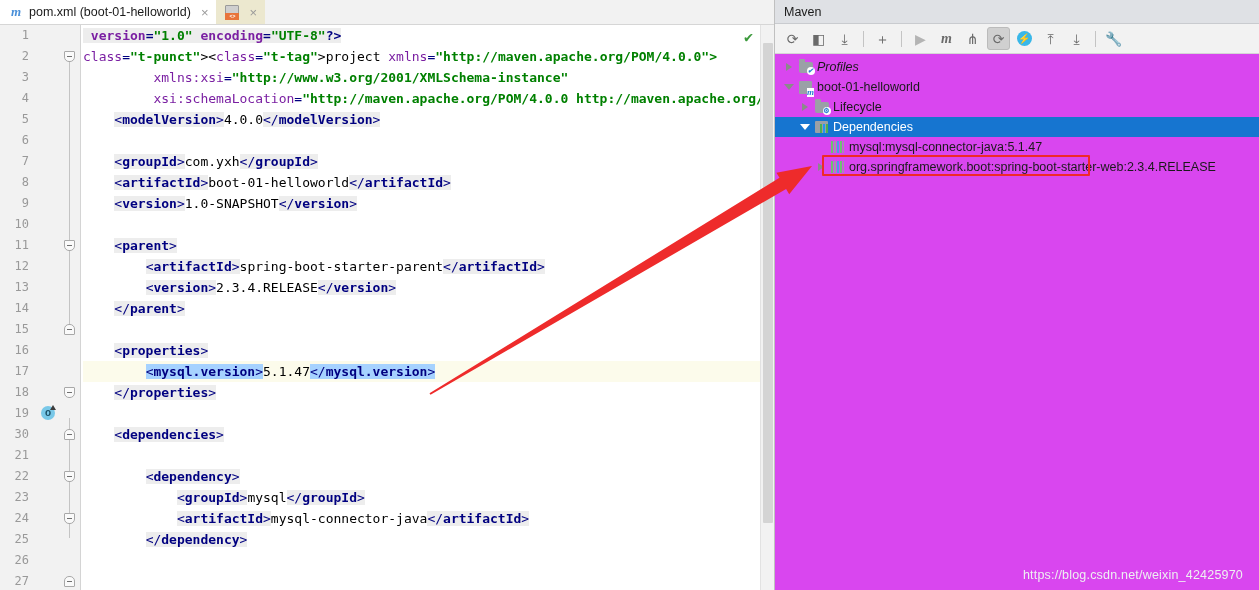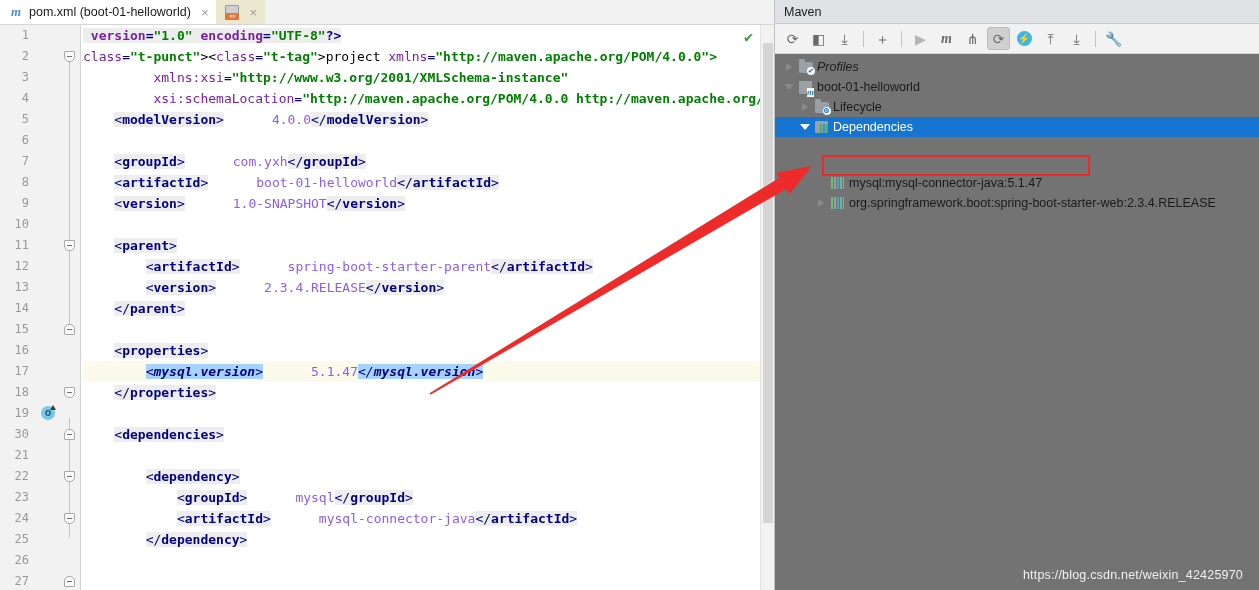--- a/index.html
+++ b/index.html
@@ -133,25 +133,25 @@
   .cl {
     display: block;
     white-space: pre;
     color: #000000;
   }
   .cl.hl { background: #fcfbeb; }
   
   .t-tag    { color: #000080; font-weight: bold; }
   .t-attr   { color: #7a1fa2; }
   .t-val    { color: #008000; font-weight: bold; }
-  .t-txt    { color: #8b5cf6; margin-left: 48px; }
+  .t-txt    { color: #000000; }
   .t-pi     { color: #000080; font-weight: bold; }
   .t-punct  { color: #000080; }
   .bg-soft  { background: #ededed; }
-  .bg-sel   { background: #a6d2ff; font-style: italic; }
+  .bg-sel   { background: #a6d2ff; }
 
   
   .fold {
     position: absolute;
     left: 3px; top: 5px;
     width: 11px; height: 11px;
     border: 1px solid #a8a8a8;
     background: #fafafa;
     border-radius: 1px;
   }
@@ -215,21 +215,21 @@
     left: 2px; top: 18px;
     width: 10px; height: 480px;
     background: #d4d4d4;
     border-radius: 1px;
   }
 
   
   .maven-pane {
     position: relative;
     width: 484px; height: 590px;
-    background: #737373;
+    background: #d946ef;
     display: flex;
     flex-direction: column;
   }
   .maven-header {
     height: 24px;
     background: #dfe1e5;
     display: flex;
     align-items: center;
     padding-left: 9px;
     font-size: 12.5px;
@@ -588,21 +588,21 @@
         </div>
         <div class="tree-row selected" style="padding-left: 22px;">
           <span class="twisty">
             <span class="tri-down"></span>
           </span>
           <span class="tree-icon">
             <span class="ic-deps"></span>
           </span>
           <span class="tree-label">Dependencies</span>
         </div>
-        <div class="tree-row" style="padding-left: 38px; margin-top: 36px;">
+        <div class="tree-row" style="padding-left: 38px;">
           <span class="twisty"></span>
           <span class="tree-icon">
             <span class="ic-bars"></span>
           </span>
           <span class="tree-label">mysql:mysql-connector-java:5.1.47</span>
         </div>
         <div class="tree-row" style="padding-left: 38px;">
           <span class="twisty">
             <span class="tri-right"></span>
           </span>

